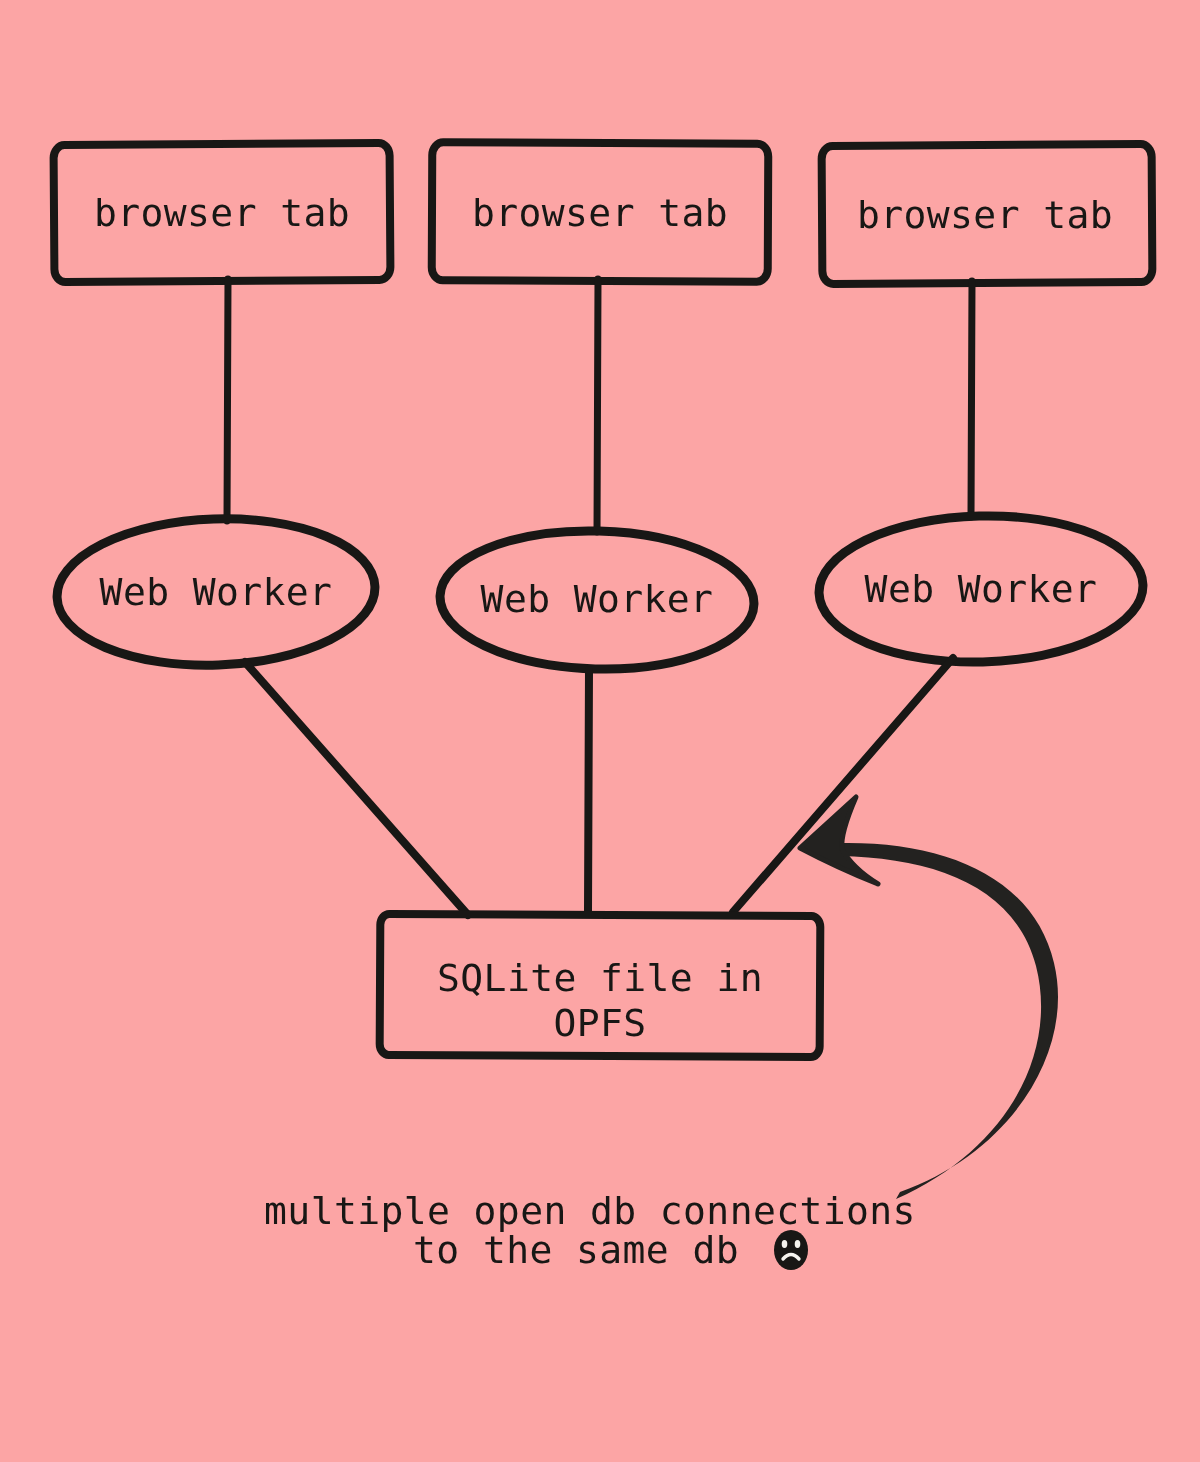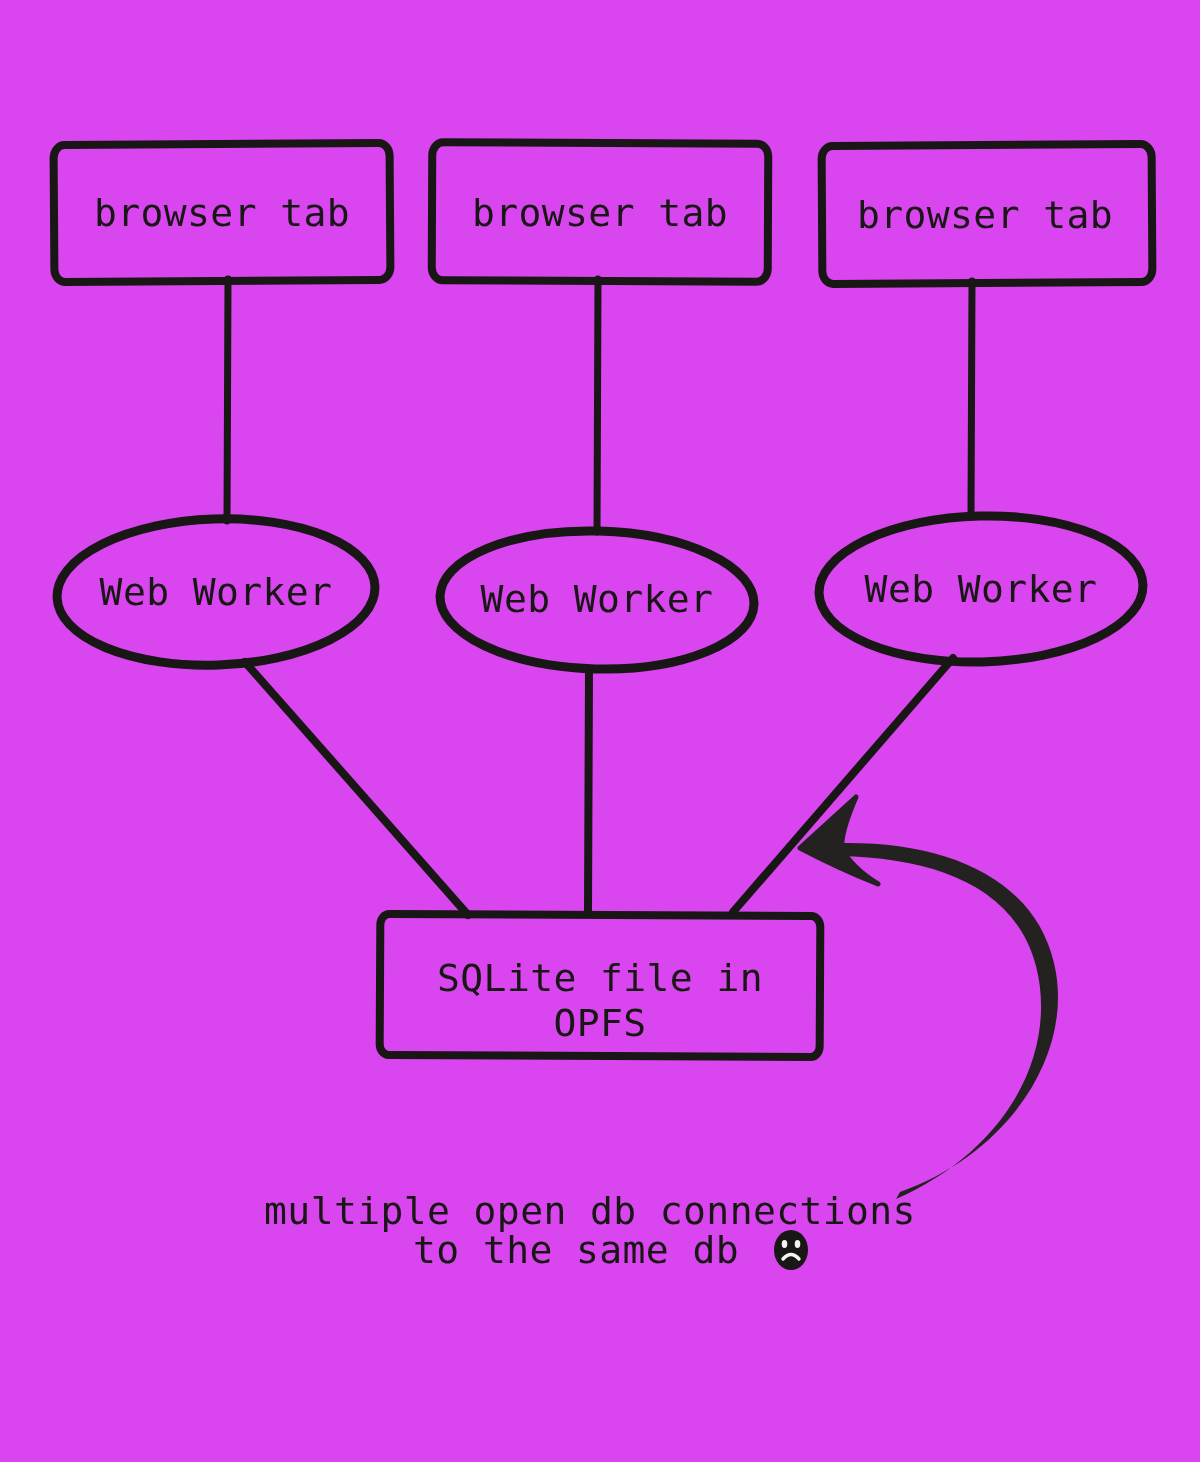--- a/index.html
+++ b/index.html
@@ -4,21 +4,21 @@
 <style>
   html, body {
     margin: 0;
     padding: 0;
     background: #f5f4ef;
   }
   .stage {
     position: relative;
     width: 1200px;
     height: 1462px;
-    background: #d946ef;
+    background: #fca5a5;
     overflow: hidden;
     font-family: "DejaVu Sans Mono", "Liberation Mono", monospace;
   }
   svg { display: block; }
   .node-label {
     font-family: "DejaVu Sans Mono", "Liberation Mono", monospace;
     font-size: 38px;
     letter-spacing: 0.4px;
     fill: #181715;
   }

